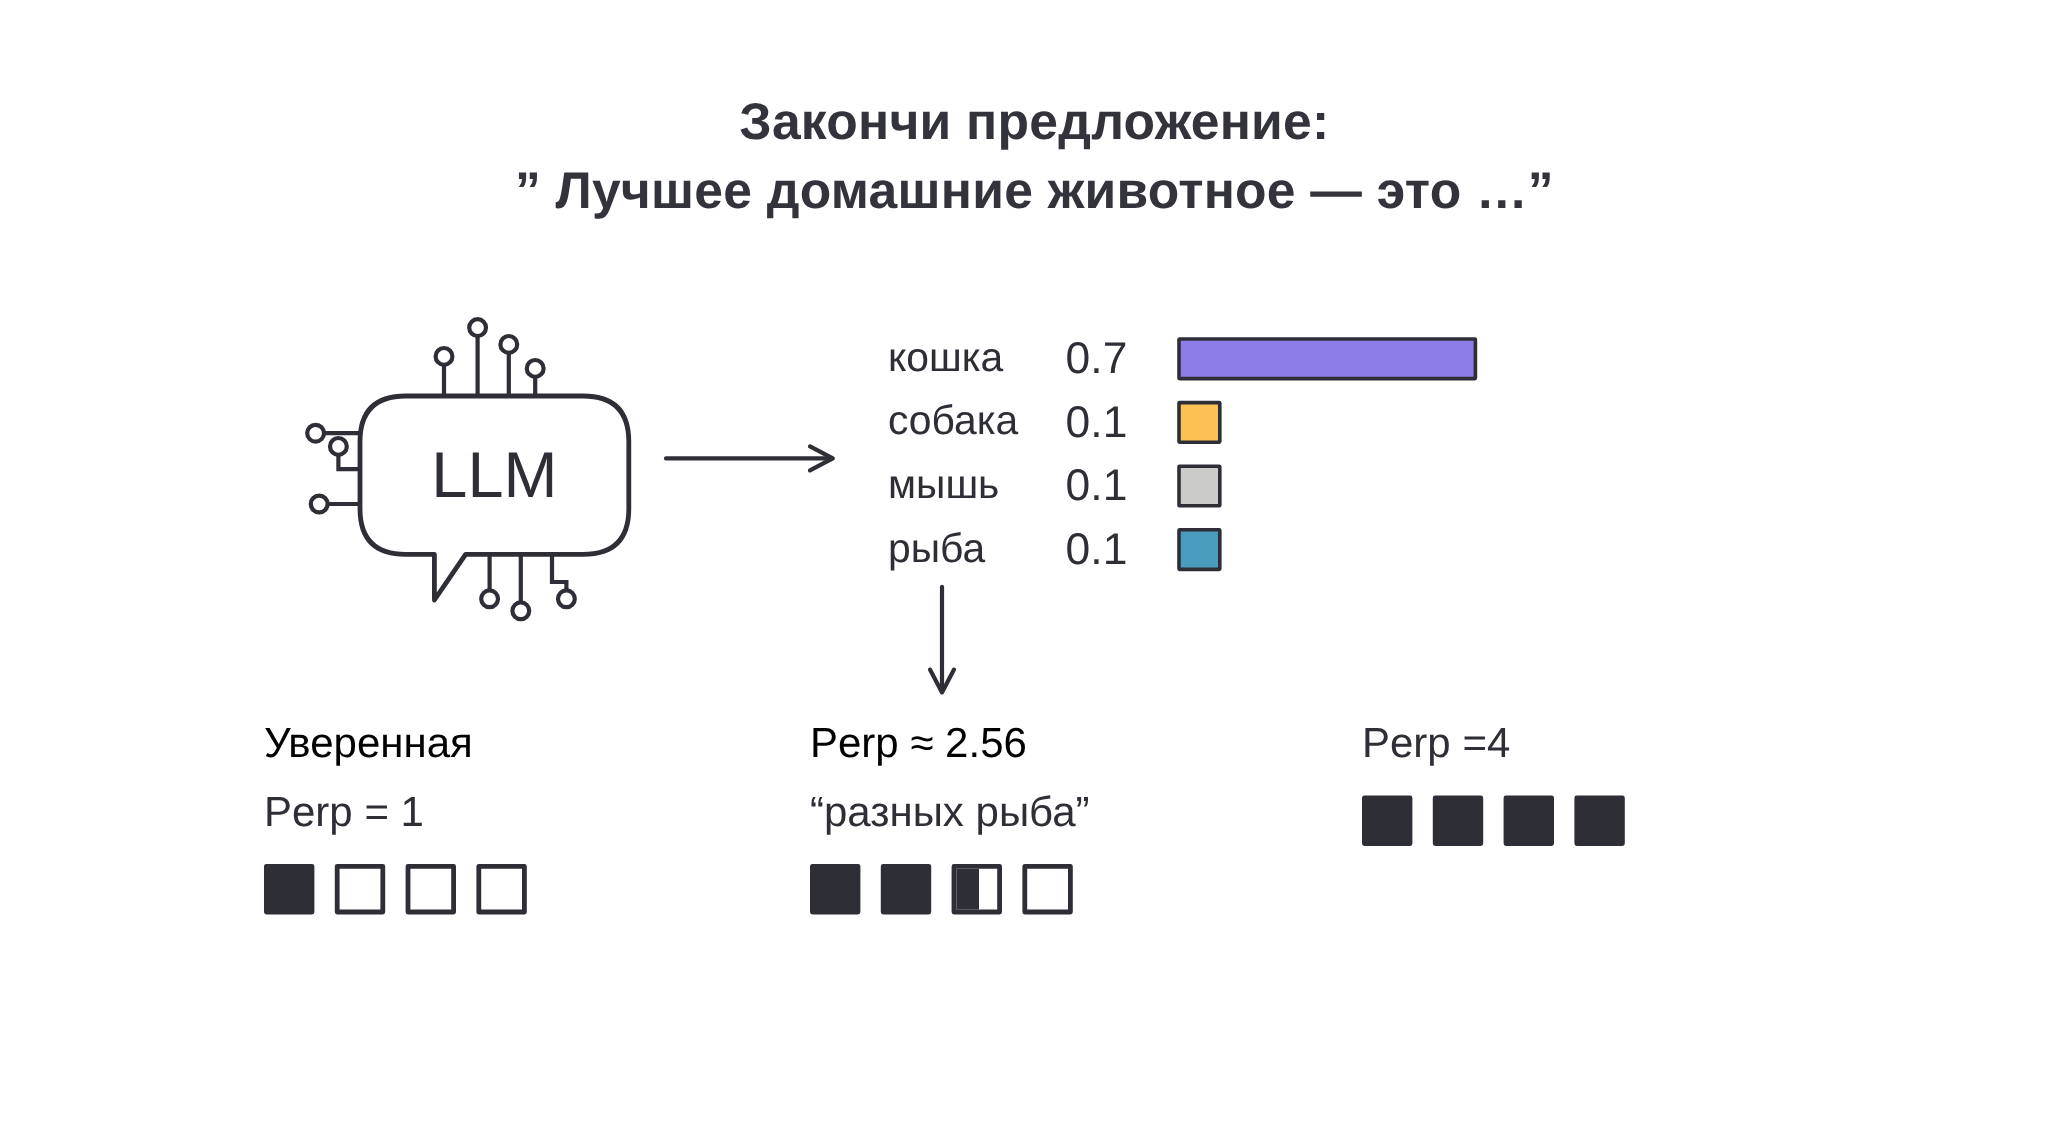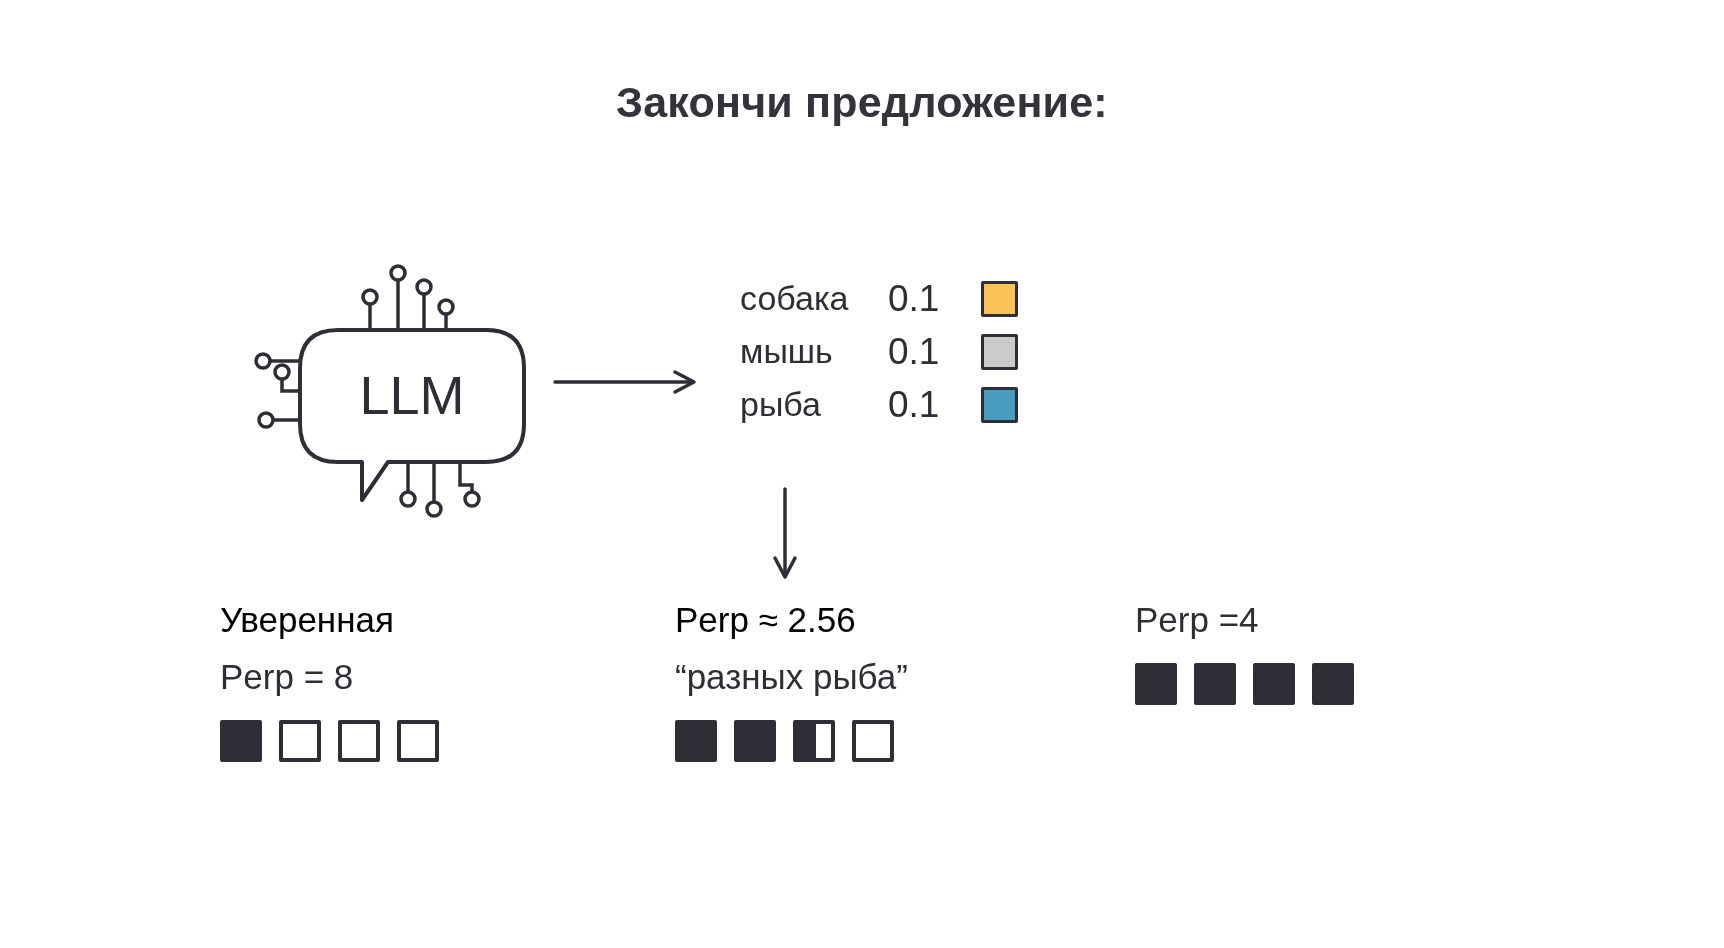--- a/index.html
+++ b/index.html
@@ -65,20 +65,21 @@
   .square.filled { background: #2e2e36; }
   .square.half { background: linear-gradient(90deg, #2e2e36 0 55%, #ffffff 55%); }
 </style>
 </head>
 <body>
 
 <div class="canvas">
 
   <div class="title">
     <div>Закончи предложение:</div>
+    <div>” Лучшее домашние животное —  это …”</div>
   </div>
 
   <div class="llm-wrap">
     <svg width="310" height="275" viewBox="0 0 310 275">
       <g stroke="#2e2e36" stroke-width="3.5" fill="#ffffff" stroke-linecap="round">
 
         <line x1="132" y1="70" x2="132" y2="45"></line>
           <circle cx="132" cy="37" r="7"></circle>
         <line x1="160" y1="70" x2="160" y2="21"></line>
           <circle cx="160" cy="13" r="7"></circle>
@@ -110,20 +111,25 @@
   <div class="arrow-right">
     <svg width="150" height="32" viewBox="0 0 150 32">
       <g stroke="#2e2e36" stroke-width="3.5" fill="none" stroke-linecap="round" stroke-linejoin="round">
         <line x1="3" y1="16" x2="141" y2="16"></line>
         <polyline points="123,6 142,16 123,26"></polyline>
       </g>
     </svg>
   </div>
 
   <div class="pred-list">
+    <div class="pred-row">
+      <span class="pred-word">кошка</span>
+      <span class="pred-prob">0.7</span>
+      <div class="pred-bar" style="width: 250px; background: rgb(140, 125, 232);"></div>
+    </div>
 
     <div class="pred-row">
       <span class="pred-word">собака</span>
       <span class="pred-prob">0.1</span>
       <div class="pred-bar" style="width: 37px; background: rgb(252, 193, 85);"></div>
     </div>
 
     <div class="pred-row">
       <span class="pred-word">мышь</span>
       <span class="pred-prob">0.1</span>
@@ -141,21 +147,21 @@
     <svg width="34" height="100" viewBox="0 0 34 100">
       <g stroke="#2e2e36" stroke-width="3.5" fill="none" stroke-linecap="round" stroke-linejoin="round">
         <line x1="17" y1="3" x2="17" y2="90"></line>
         <polyline points="7,72 17,91 27,72"></polyline>
       </g>
     </svg>
   </div>
 
   <div class="outcome outcome-1">
     <div class="l1">Уверенная</div>
-    <div class="l2">Perp = 8</div>
+    <div class="l2">Perp = 1</div>
     <div class="squares">
         <div class="square filled"></div>
         <div class="square empty"></div>
         <div class="square empty"></div>
         <div class="square empty"></div>
       </div>
   </div>
 
   <div class="outcome outcome-2">
     <div class="l1">Perp ≈ 2.56</div>

